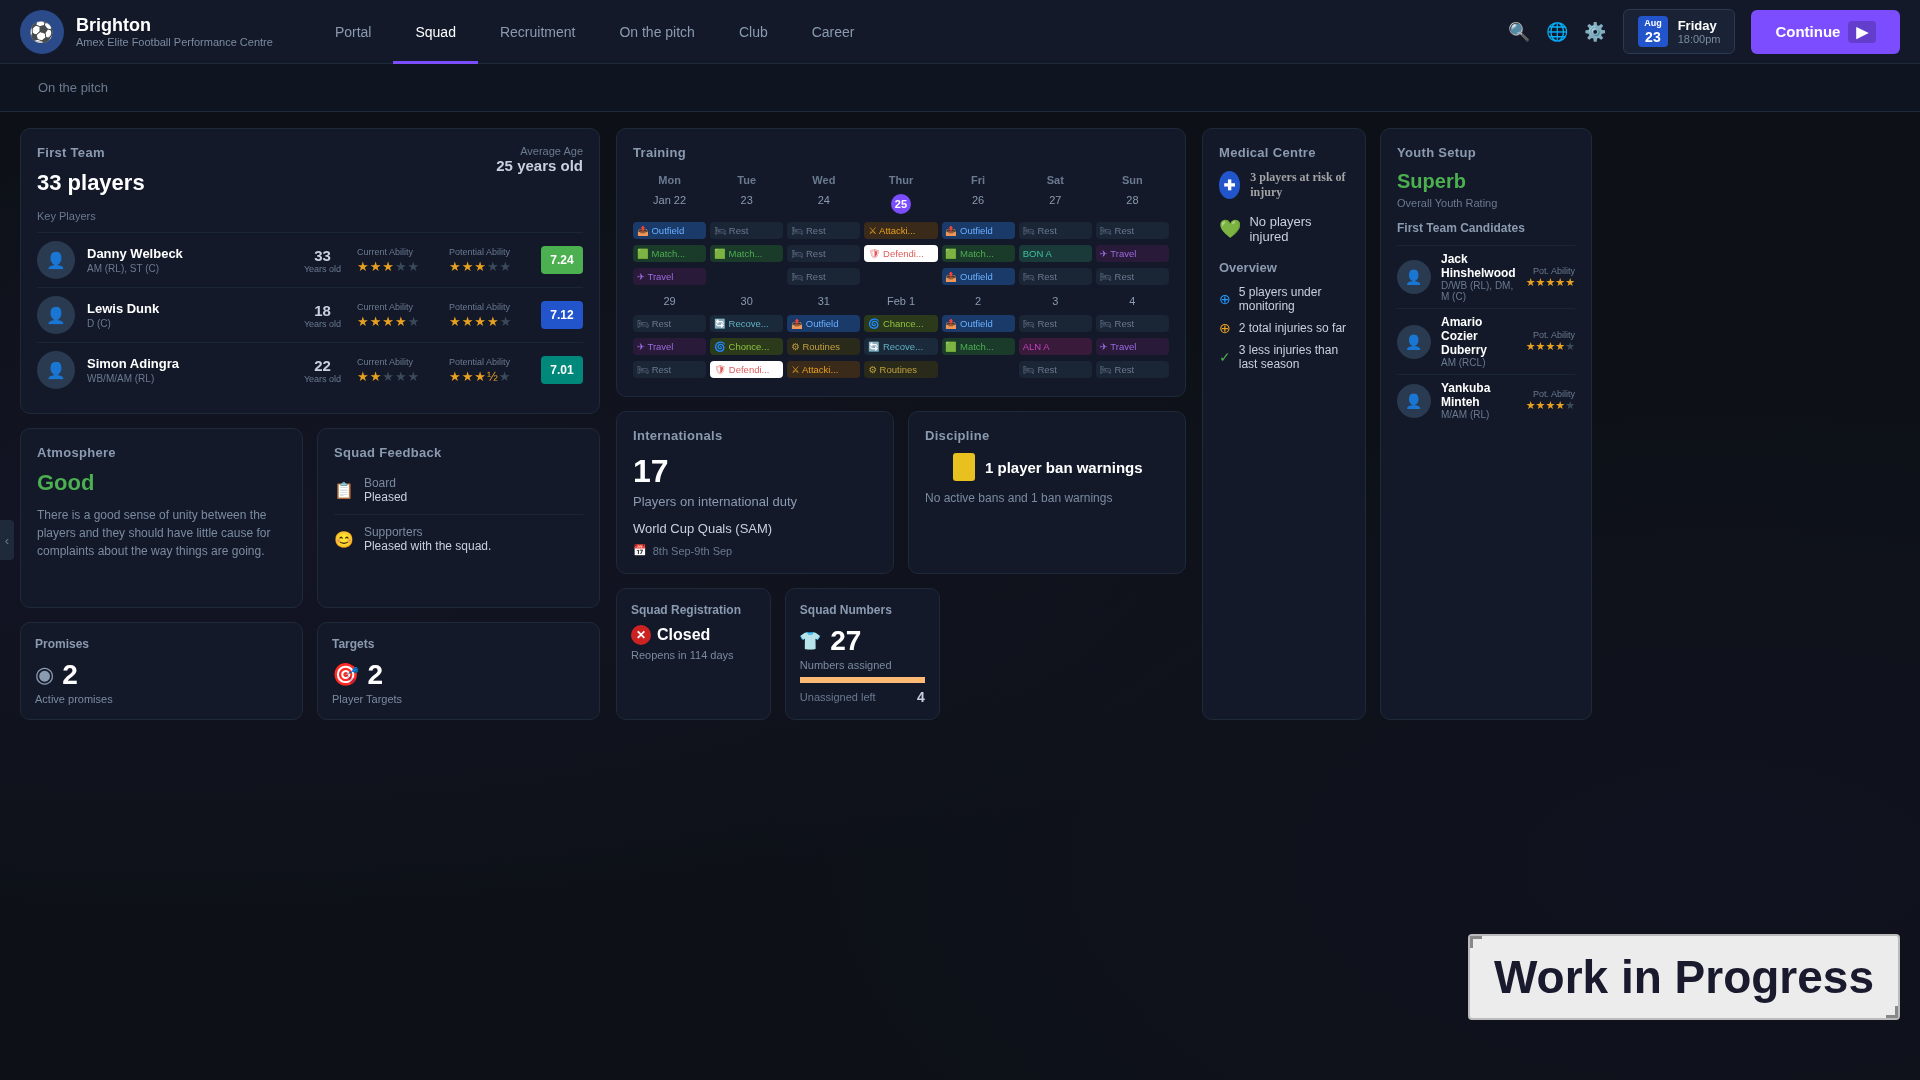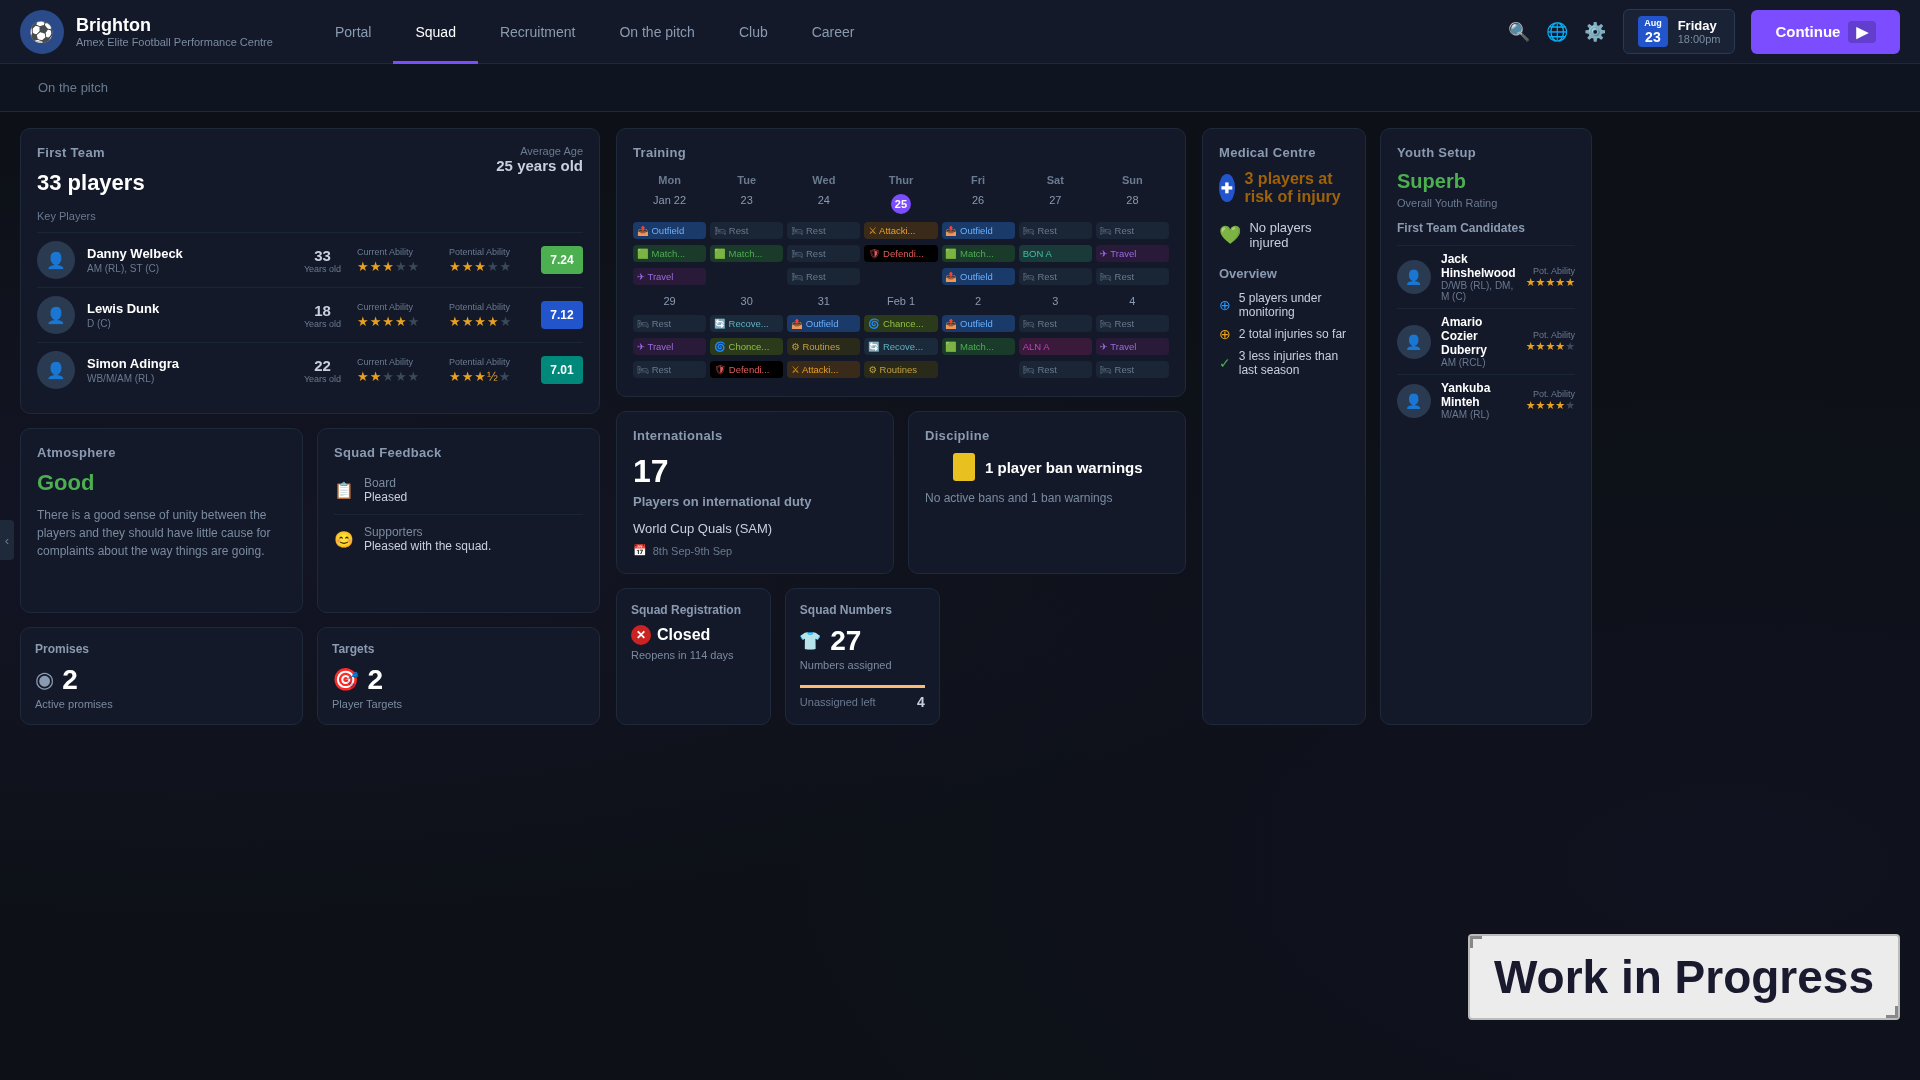--- a/index.html
+++ b/index.html
@@ -324,21 +324,21 @@
       white-space: nowrap;
       overflow: hidden;
       text-overflow: ellipsis;
     }
 
     .slot-outfield { background: #1a3a6a; color: #6ab0ff; }
     .slot-rest { background: #1a2535; color: #6a7a90; }
     .slot-match { background: #1a3a2a; color: #4caf50; }
     .slot-travel { background: #2a1a3a; color: #9a6adf; }
     .slot-attack { background: #3a2a1a; color: #e8a020; }
-    .slot-defend { background: #000000; color: #e05a5a; }
+    .slot-defend { background: #ffffff; color: #e05a5a; }
     .slot-chance { background: #2a3a1a; color: #90c040; }
     .slot-recover { background: #1a2a3a; color: #60b0c0; }
     .slot-routine { background: #2a2a1a; color: #c0a040; }
     .slot-bon { background: #1a3a3a; color: #40c0a0; }
     .slot-aln { background: #3a1a3a; color: #c040c0; }
 
     .mini-card {
       background: #131929;
       border: 1px solid #1e2a3a;
       border-radius: 10px;
@@ -374,23 +374,23 @@
     .squad-num-big {
       font-size: 28px;
       font-weight: 700;
       color: #fff;
     }
 
     .squad-unassigned {
       display: flex;
       justify-content: space-between;
       align-items: center;
-      margin-top: 14px;
+      margin-top: 6px;
       padding-top: 6px;
-      border-top: 3px solid #fdba74;
+      border-top: 6px solid #fdba74;
       font-size: 11px;
       color: #6a7a90;
     }
 
     .squad-unassigned-num {
       font-size: 14px;
       color: #c8d0e0;
       font-weight: 700;
     }
 
@@ -408,21 +408,21 @@
       background: #2255cc;
       border-radius: 50%;
       display: flex;
       align-items: center;
       justify-content: center;
       color: #fff;
       font-size: 14px;
       font-weight: 700;
     }
 
-    .medical-title { font-size: 16px; font-weight: 700; color: #a16207; }
+    .medical-title { font-size: 12px; font-weight: 700; color: #a3a3a3; font-family: Liberation Serif, serif; }
 
     .no-injured {
       display: flex;
       align-items: center;
       gap: 8px;
       margin-bottom: 16px;
     }
 
     .heart-icon { color: #4caf50; font-size: 18px; }
 
@@ -506,21 +506,21 @@
     .disc-sub { font-size: 12px; color: #7a8ba0; margin-top: 6px; }
 
     
     .intl-num {
       font-size: 32px;
       font-weight: 700;
       color: #fff;
       margin-bottom: 4px;
     }
 
-    .intl-desc { font-size: 13px; color: #8a9ab0; margin-bottom: 12px; font-weight: bold; }
+    .intl-desc { font-size: 13px; color: #8a9ab0; margin-bottom: 12px; }
 
     .intl-event {
       font-size: 13px;
       color: #c8d0e0;
       margin-bottom: 8px;
     }
 
     .intl-date {
       display: flex;
       align-items: center;

